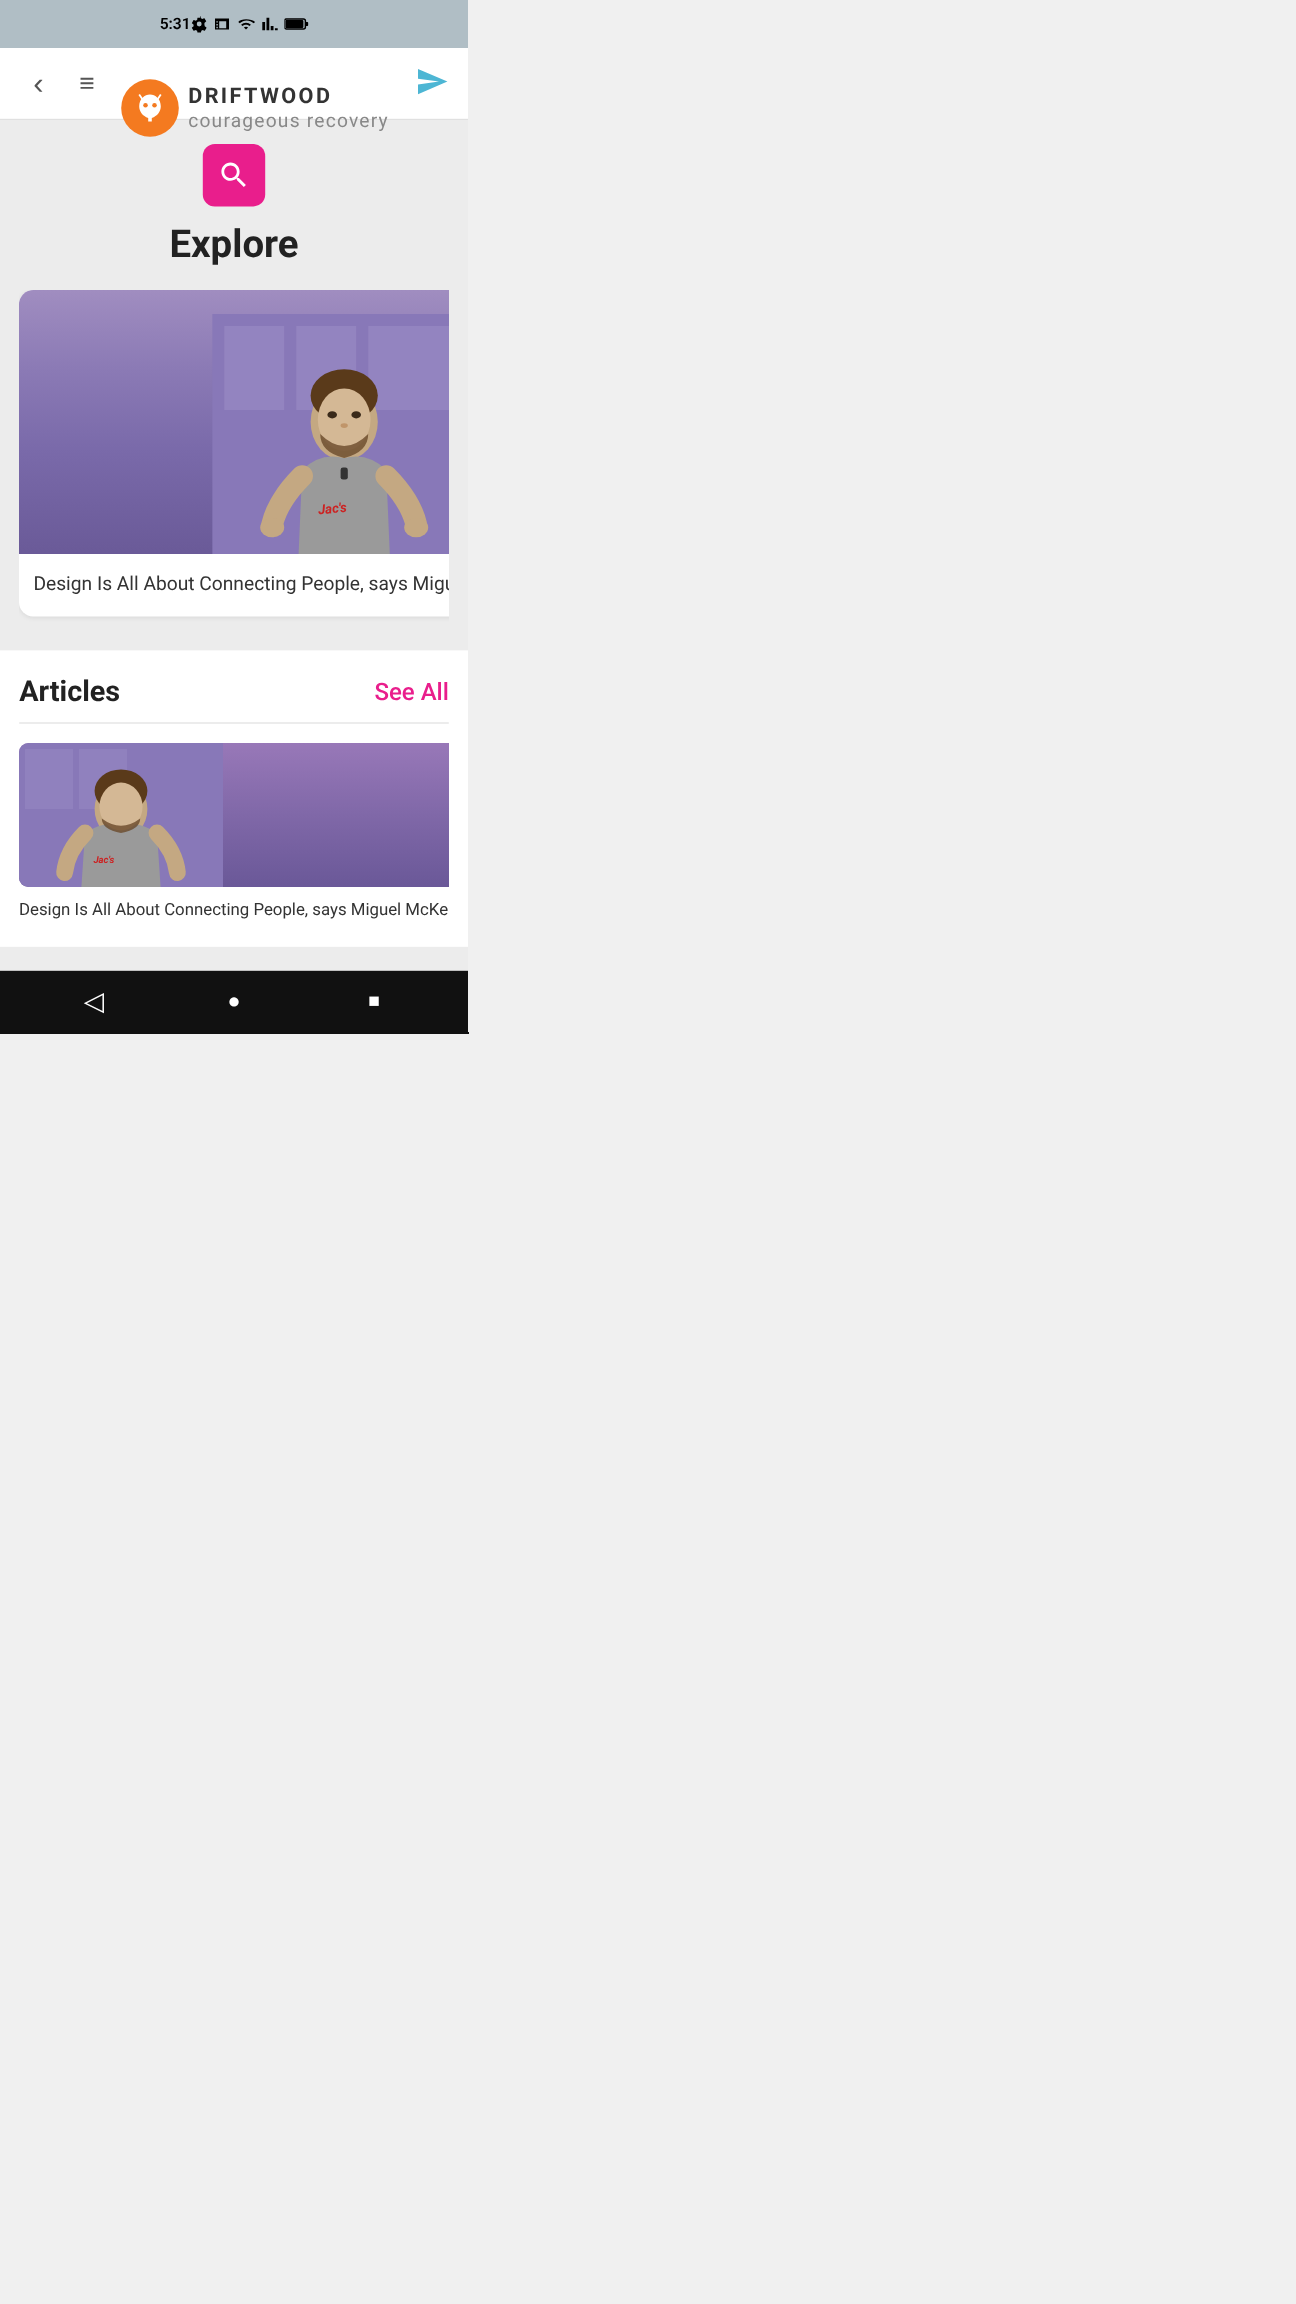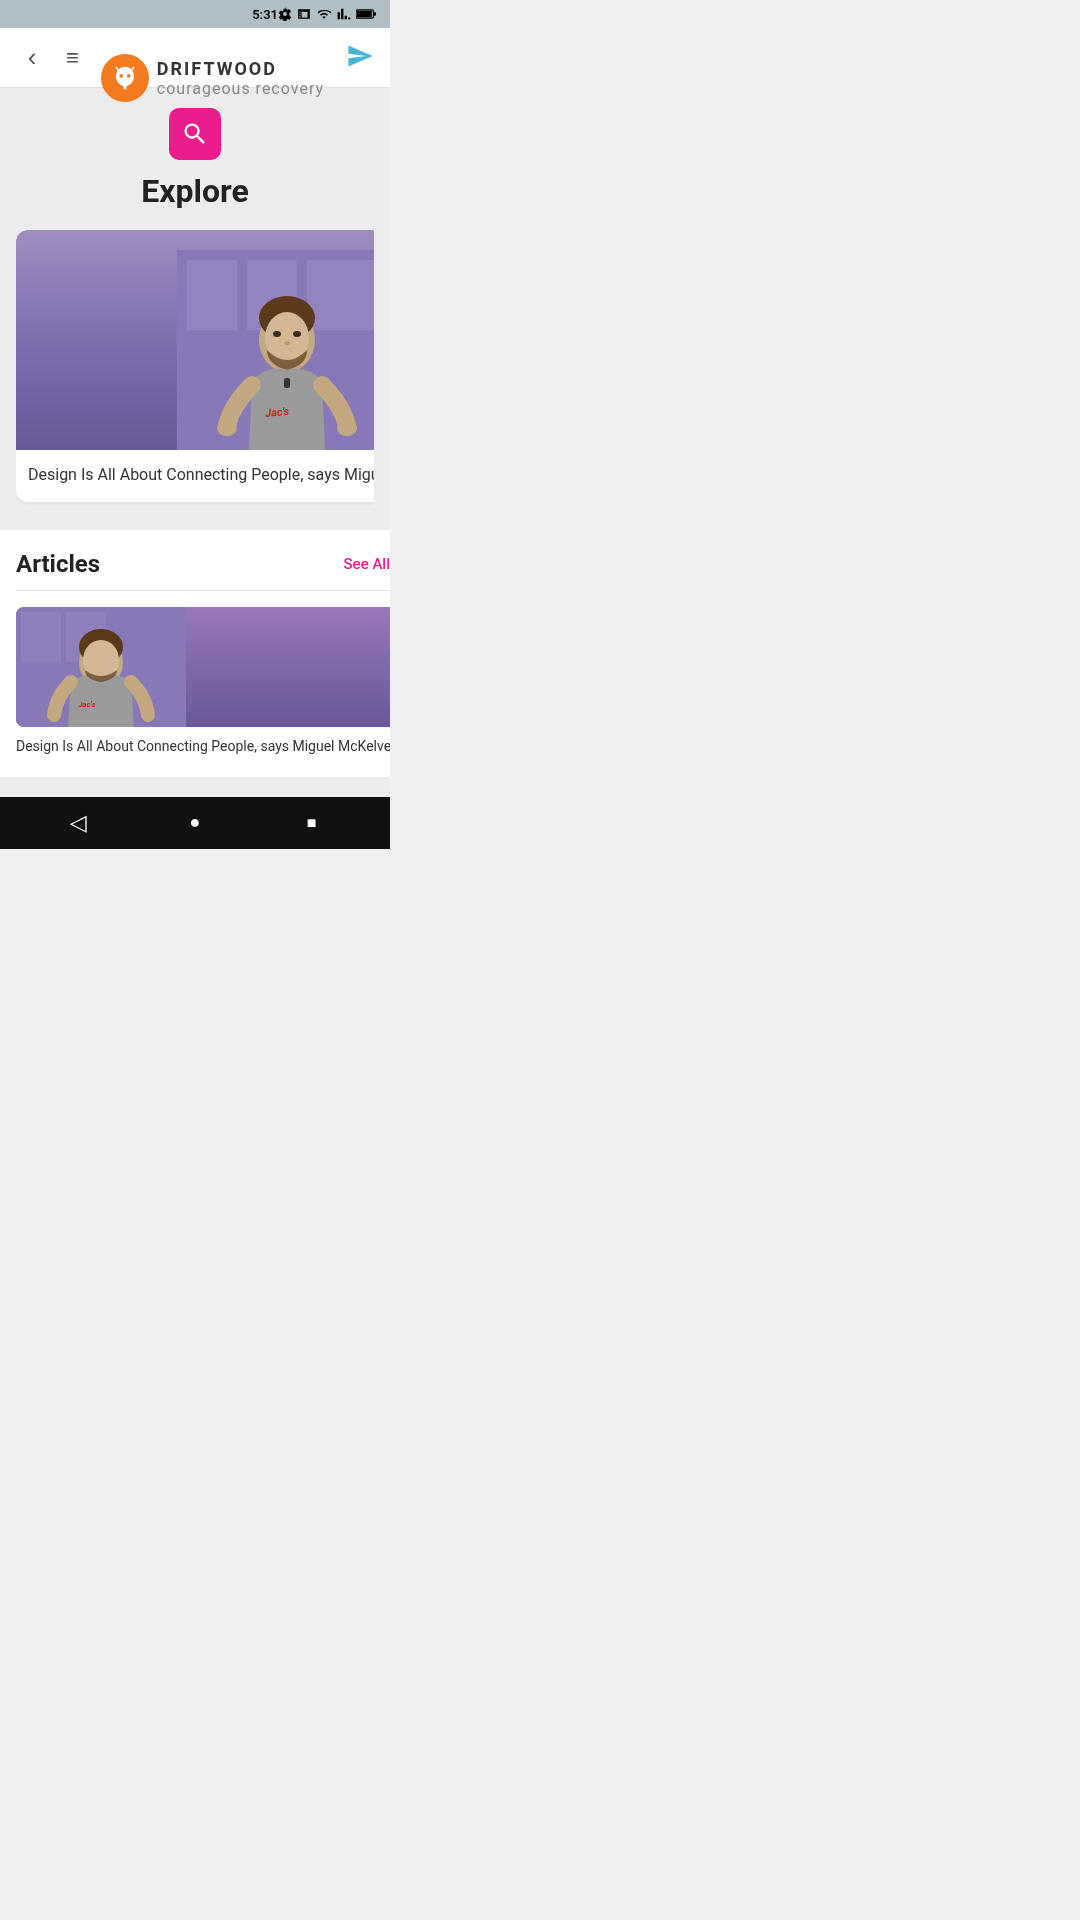--- a/index.html
+++ b/index.html
@@ -9,24 +9,24 @@
       width: 390px;
       min-height: 812px;
       font-family: -apple-system, BlinkMacSystemFont, 'Segoe UI', Roboto, sans-serif;
       background: #f0f0f0;
       overflow-x: hidden;
     }
 
     
     .status-bar {
       background: #b0bec5;
-      height: 28px;
-      display: flex;
-      align-items: center;
-      justify-content: flex-end;
+      height: 40px;
+      display: flex;
+      align-items: center;
+      justify-content: center;
       padding: 0 14px;
     }
     .status-time {
       font-size: 13px;
       font-weight: 600;
       color: #000;
     }
     .status-icons {
       display: flex;
       align-items: center;
@@ -136,36 +136,36 @@
     .card-title {
       padding: 14px 12px 16px;
       font-size: 16px;
       color: #333;
       line-height: 1.4;
     }
 
     
     .articles-section {
       background: #fff;
-      padding: 20px 0 20px 16px;
+      padding: 20px 16px 20px 16px;
       margin-top: 8px;
     }
     .articles-header {
       display: flex;
       align-items: center;
       justify-content: space-between;
       margin-bottom: 12px;
     }
     .articles-title {
       font-size: 24px;
       font-weight: 700;
       color: #222;
     }
     .see-all-link {
-      font-size: 15px;
+      font-size: 20px;
       color: #e91e8c;
       font-weight: 500;
       text-decoration: none;
     }
     .articles-divider {
       height: 1px;
       background: #e0e0e0;
       margin-bottom: 16px;
     }
 

